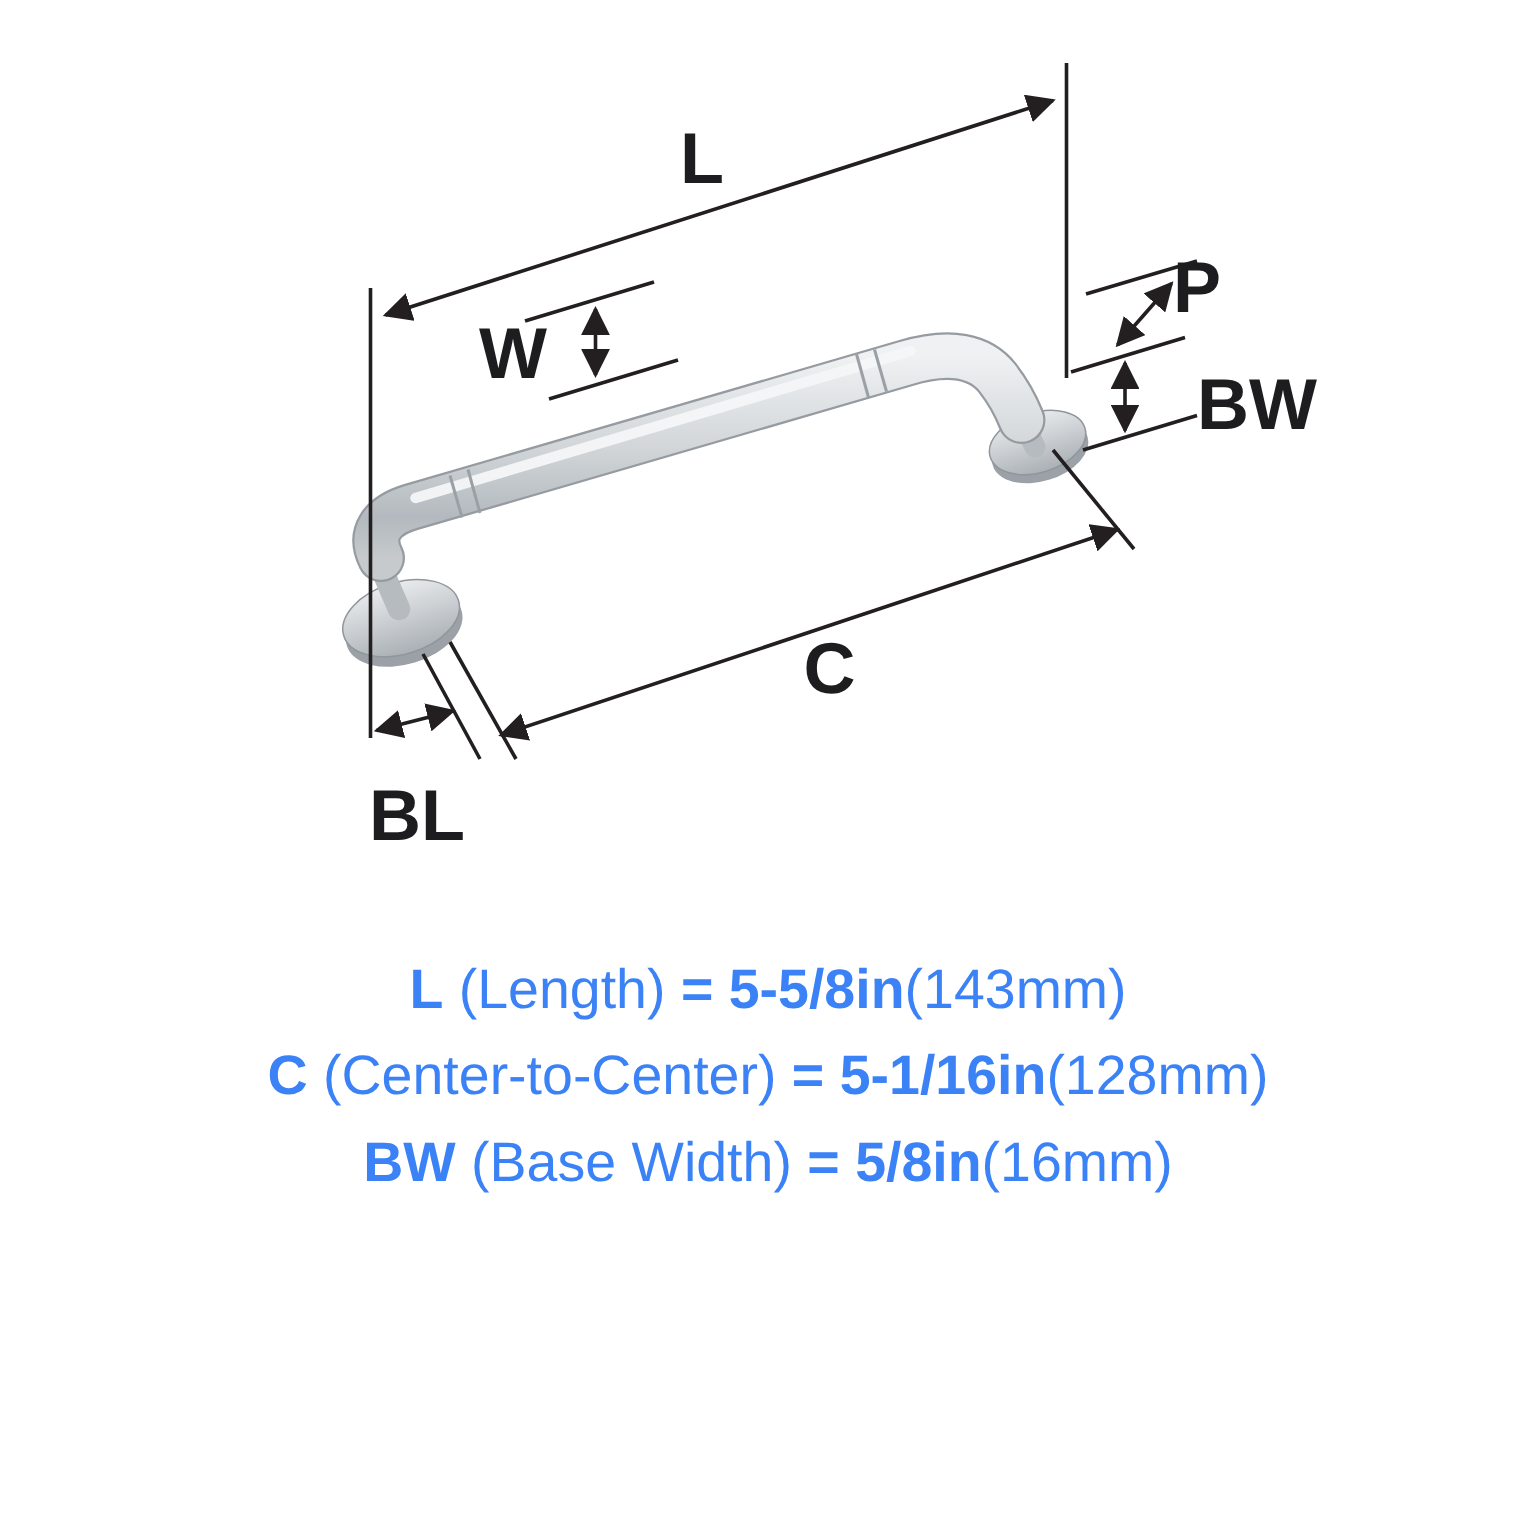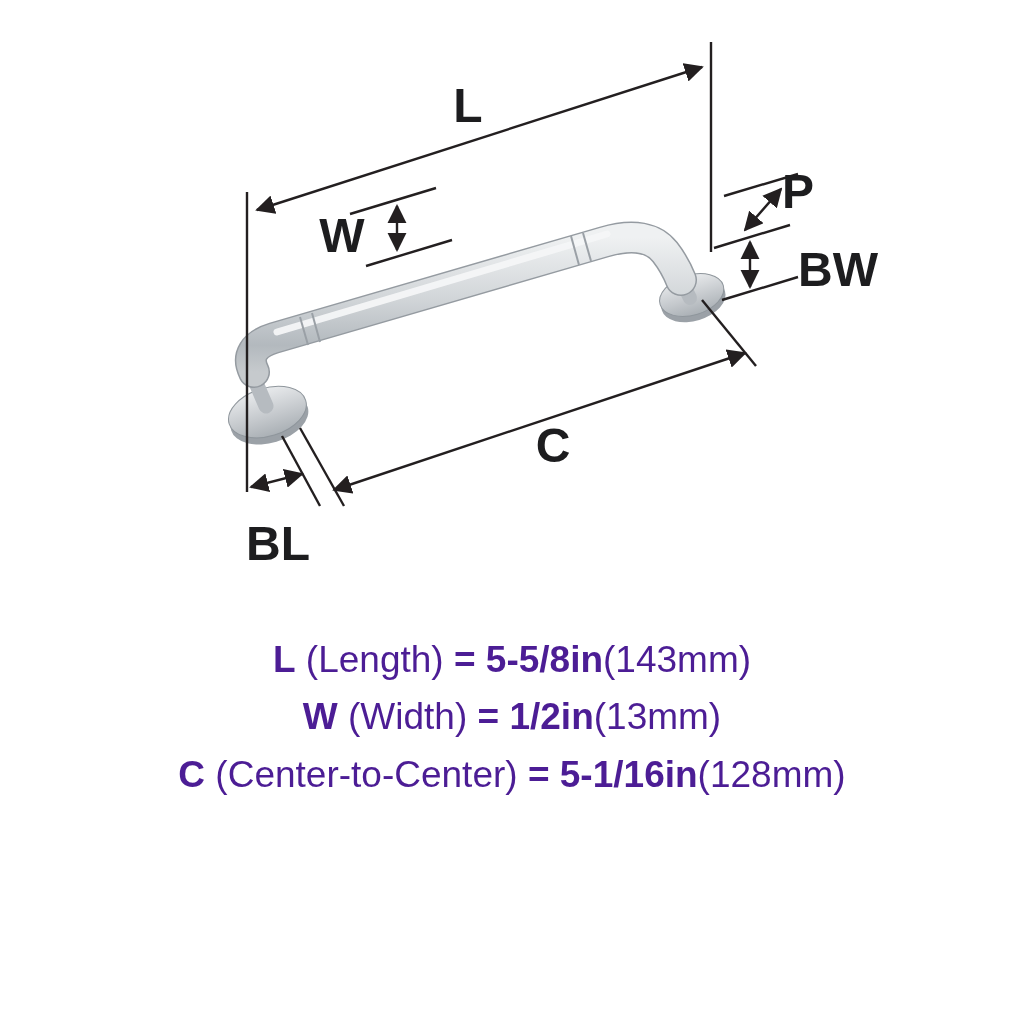--- a/index.html
+++ b/index.html
@@ -22,21 +22,21 @@
     font-size: 48px;
     fill: #1d1d1f;
   }
   .legend {
     position: absolute;
     left: 0; right: 0;
     top: 638px;
     text-align: center;
     font-size: 37px;
     line-height: 1.2;
-    color: #4c1d95;
+    color: #3b82f6;
   }
   .legend-row { margin-bottom: 13px; white-space: pre-wrap; }
   .lg-b { font-weight: 700; }
   .lg-r { font-weight: 400; }
 </style>
 </head>
 <body>
 
 <div class="stage">
 
@@ -115,17 +115,17 @@
     <text class="dimlabel" x="468" y="122" text-anchor="middle">L</text>
     <text class="dimlabel" x="342" y="252" text-anchor="middle">W</text>
     <text class="dimlabel" x="798" y="208" text-anchor="middle">P</text>
     <text class="dimlabel" x="838" y="286" text-anchor="middle">BW</text>
     <text class="dimlabel" x="553" y="462" text-anchor="middle">C</text>
     <text class="dimlabel" x="278" y="560" text-anchor="middle">BL</text>
   </svg>
 
   <div class="legend">
     <div class="legend-row"><span class="lg-b">L</span><span class="lg-r"> (Length) </span><span class="lg-b">= 5-5/8in</span><span class="lg-r">(143mm)</span></div>
-    <div class="legend-row"><span class="lg-b">W</span><span class="lg-r"> (Width) </span><span class="lg-b">= 1/2in</span><span class="lg-r">(13mm)</span></div>
     <div class="legend-row"><span class="lg-b">C</span><span class="lg-r"> (Center-to-Center) </span><span class="lg-b">= 5-1/16in</span><span class="lg-r">(128mm)</span></div>
+    <div class="legend-row"><span class="lg-b">BW</span><span class="lg-r"> (Base Width) </span><span class="lg-b">= 5/8in</span><span class="lg-r">(16mm)</span></div>
   </div>
 
 </div>
 
 </body></html>

